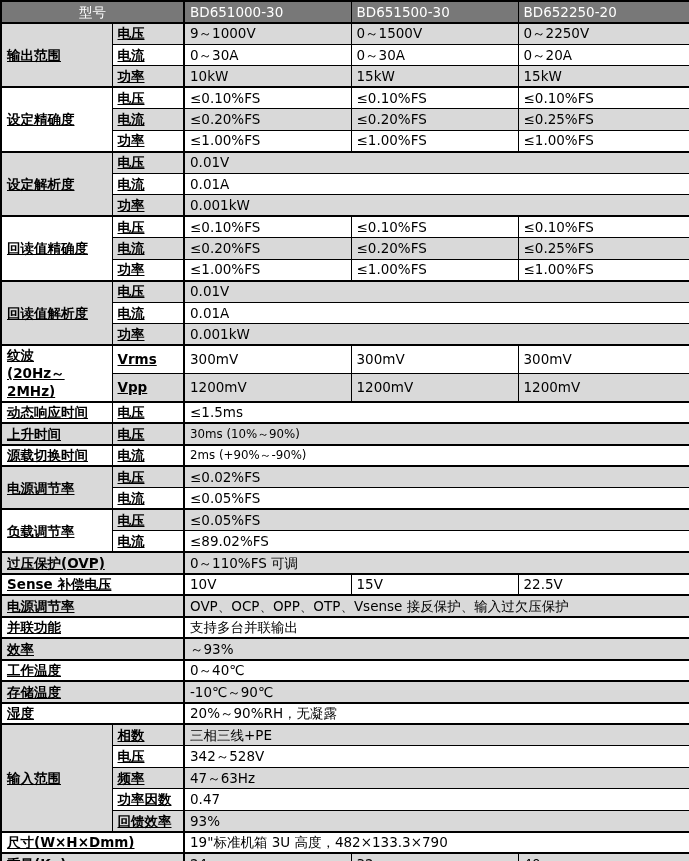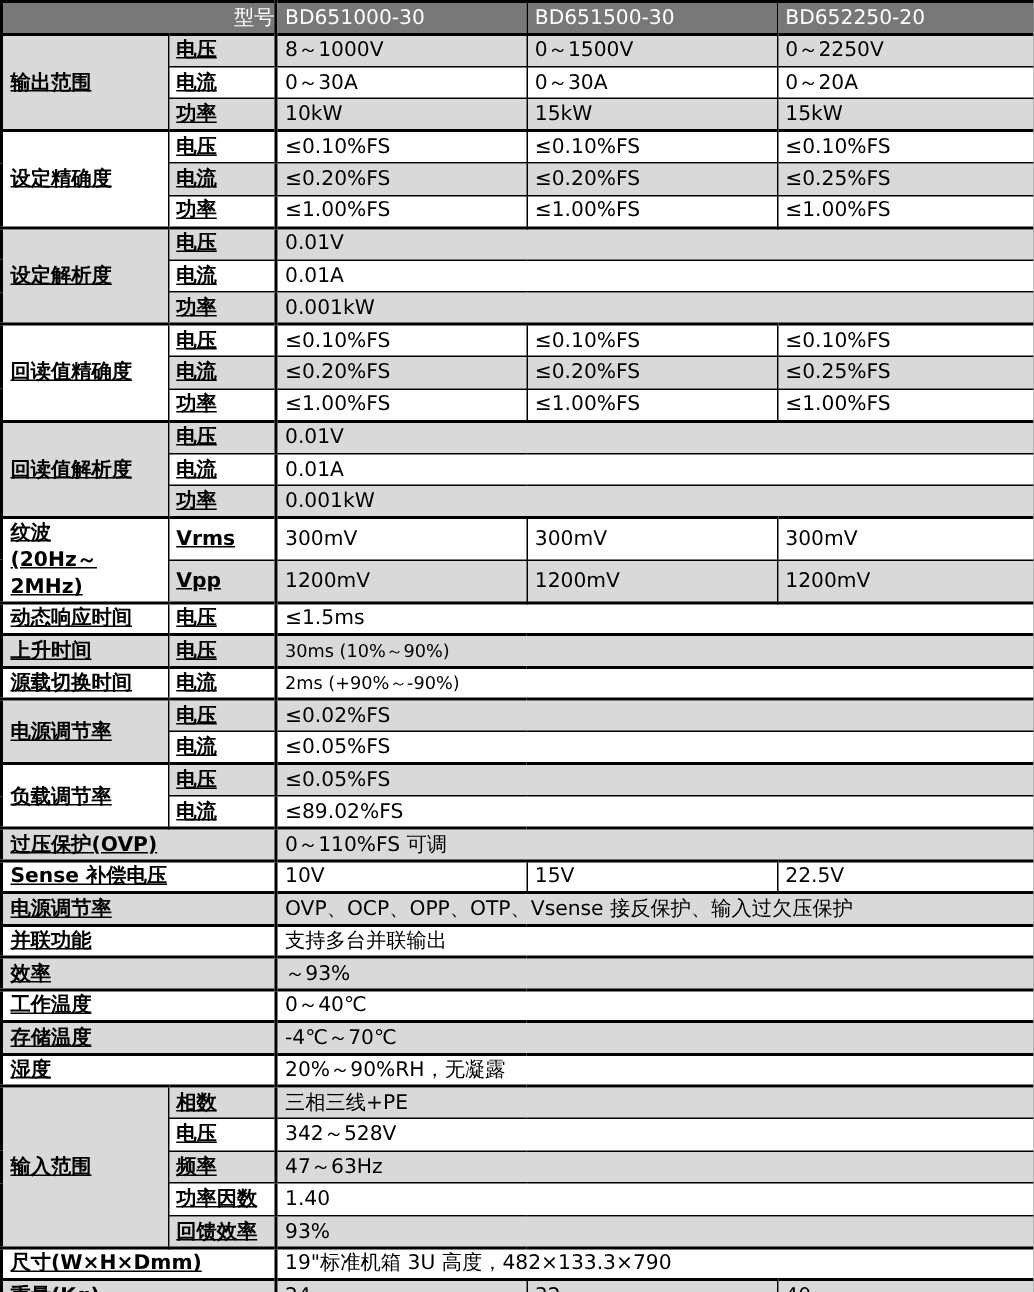--- a/index.html
+++ b/index.html
@@ -16,21 +16,21 @@
   td{
     border:1px solid var(--border);
     height:21.5px;box-sizing:border-box;
     padding:0 4px 0 5px;overflow:hidden;white-space:nowrap;
     vertical-align:middle;line-height:1.2;
   }
   td.head{background:var(--header-bg);color:var(--header-text);}
   td.g{background:var(--stripe);}
   td.w{background:var(--white);}
   td.cat,td.sub,td.lab{font-weight:bold;text-decoration:underline;}
-  td.center{text-align:right;padding:0;margin-top:42px;}
+  td.center{text-align:center;padding:0;margin-top:42px;}
   td.vb{border-left:2px solid var(--border);}
   tr.gt > td{border-top:2px solid var(--border);}
   td.small{font-size:11.8px;}
   td.pre{white-space:pre-line;line-height:1.35;margin-left:28px;}
 </style>
 </head>
 <body>
 
 <div class="wrap">
   <table class="spec">
@@ -44,21 +44,21 @@
     <tbody>
         <tr>
           <td colspan="2" class="head center">型号</td>
           <td class="head vb">BD651000-30</td>
           <td class="head">BD651500-30</td>
           <td class="head">BD652250-20</td>
         </tr>
         <tr class="gt">
           <td rowspan="3" class="cat g">输出范围</td>
           <td class="sub g">电压</td>
-          <td class="val g vb">8～1000V</td>
+          <td class="val g vb">9～1000V</td>
           <td class="val g">0～1500V</td>
           <td class="val g">0～2250V</td>
         </tr>
         <tr>
           <td class="sub w">电流</td>
           <td class="val w vb">0～30A</td>
           <td class="val w">0～30A</td>
           <td class="val w">0～20A</td>
         </tr>
         <tr>
@@ -199,42 +199,42 @@
         <tr class="gt">
           <td colspan="2" class="lab g">效率</td>
           <td colspan="3" class="val g vb">～93%</td>
         </tr>
         <tr class="gt">
           <td colspan="2" class="lab w">工作温度</td>
           <td colspan="3" class="val w vb">0～40℃</td>
         </tr>
         <tr class="gt">
           <td colspan="2" class="lab g">存储温度</td>
-          <td colspan="3" class="val g vb">-4℃～70℃</td>
+          <td colspan="3" class="val g vb">-10℃～90℃</td>
         </tr>
         <tr class="gt">
           <td colspan="2" class="lab w">湿度</td>
           <td colspan="3" class="val w vb">20%～90%RH，无凝露</td>
         </tr>
         <tr class="gt">
           <td rowspan="5" class="cat g">输入范围</td>
           <td class="sub g">相数</td>
           <td colspan="3" class="val g vb">三相三线+PE</td>
         </tr>
         <tr>
           <td class="sub w">电压</td>
           <td colspan="3" class="val w vb">342～528V</td>
         </tr>
         <tr>
           <td class="sub g">频率</td>
           <td colspan="3" class="val g vb">47～63Hz</td>
         </tr>
         <tr>
           <td class="sub w">功率因数</td>
-          <td colspan="3" class="val w vb">1.40</td>
+          <td colspan="3" class="val w vb">0.47</td>
         </tr>
         <tr>
           <td class="sub g">回馈效率</td>
           <td colspan="3" class="val g vb">93%</td>
         </tr>
         <tr class="gt">
           <td colspan="2" class="lab w">尺寸(W×H×Dmm)</td>
           <td colspan="3" class="val w vb">19"标准机箱 3U 高度，482×133.3×790</td>
         </tr>
         <tr class="gt">

